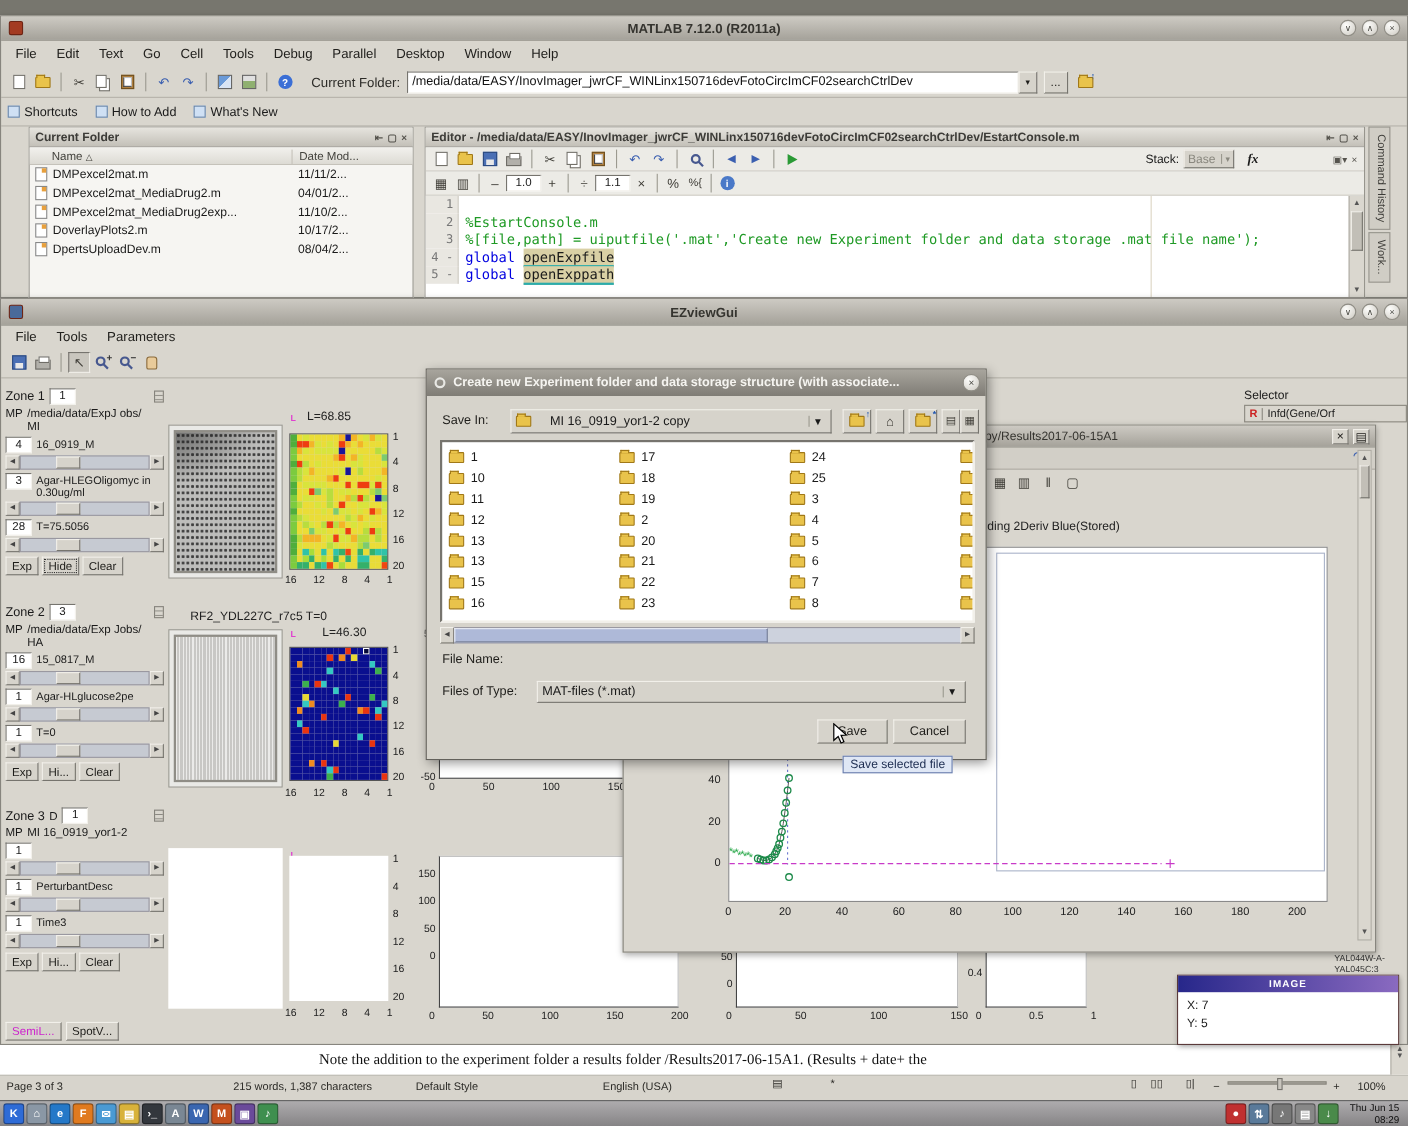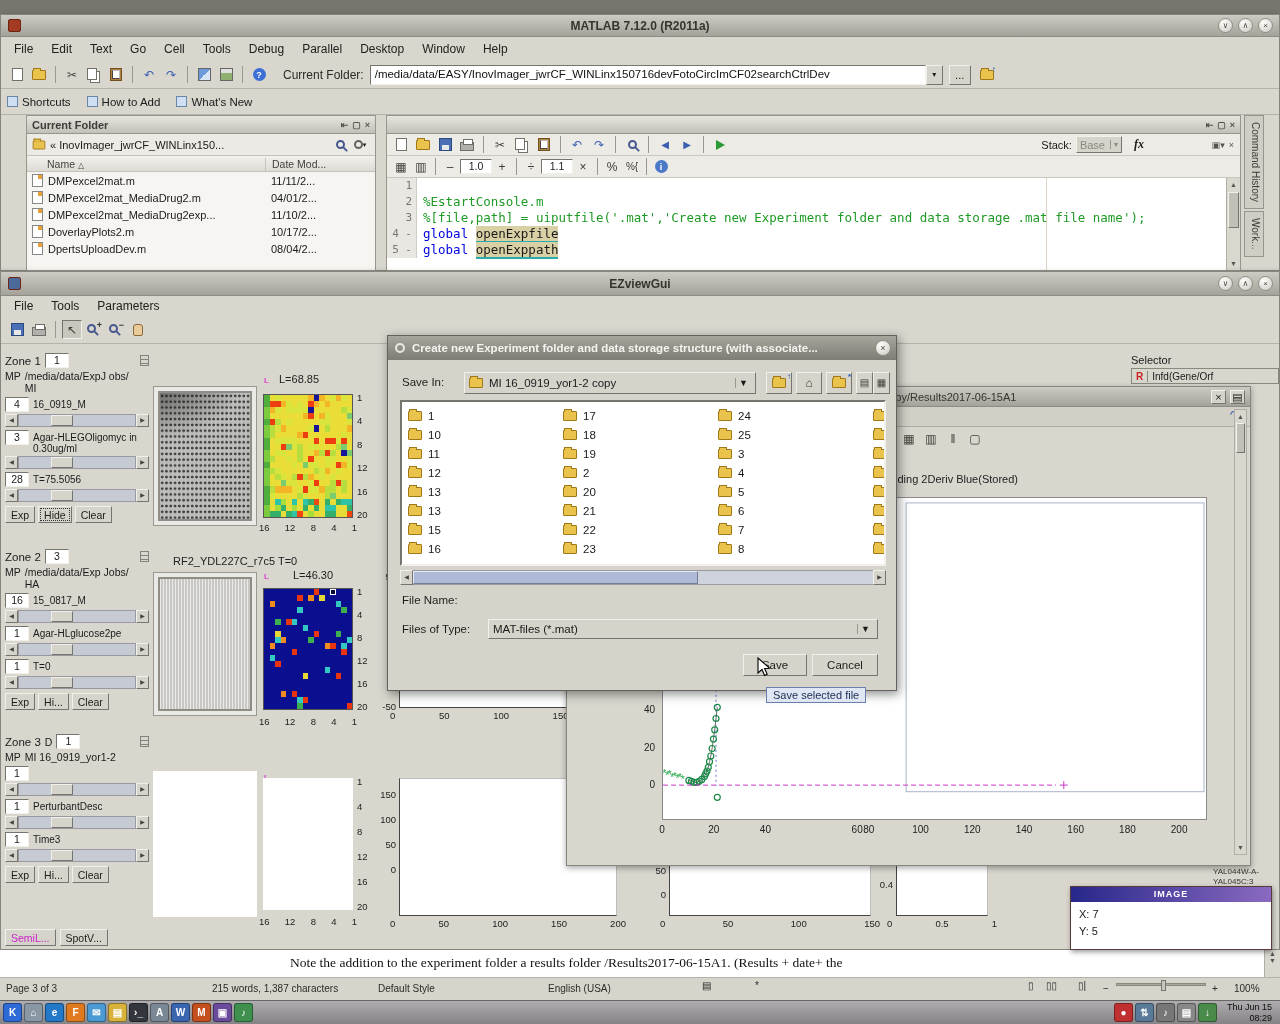--- a/index.html
+++ b/index.html
@@ -262,33 +262,20 @@
 
     <div class="panel" id="cf-panel" style="left:25px;top:100px;width:350px;height:156px;">
       <div class="phead">
         <span>Current Folder</span>
         <span class="phbtns">
             <span>⇤</span>
             <span>▢</span>
             <span>×</span>
           </span>
       </div>
-      <div class="crumb">
-        <span class="i-folder small"></span>
-        <span class="crumbtext">« InovImager_jwrCF_WINLinx150...</span>
-        <span class="crumbbtns">
-          <span class="icbtn">
-              <span class="i-mag"></span>
-            </span>
-          <span class="icbtn">
-              <span class="i-gear"></span>
-              <span style="font-size:7px;">▾</span>
-            </span>
-        </span>
-      </div>
       <div class="cols" id="cf-cols">
           <span class="colname">Name <span style="font-size: 8px;">△</span></span>
           <span class="coldate">Date Mod...</span>
         </div>
       <div id="cf-rows">
           <div class="frow">
             <span class="fic"></span>
             <span class="fname">DMPexcel2mat.m</span>
             <span class="fdate">11/11/2...</span>
           </div>
@@ -310,20 +297,21 @@
           <div class="frow">
             <span class="fic"></span>
             <span class="fname">DpertsUploadDev.m</span>
             <span class="fdate">08/04/2...</span>
           </div>
         </div>
     </div>
 
     <div class="panel" id="ed-panel" style="left:385px;top:100px;width:855px;height:156px;">
       <div class="phead">
+        <span class="edtitle">Editor - /media/data/EASY/InovImager_jwrCF_WINLinx150716devFotoCircImCF02searchCtrlDev/EstartConsole.m</span>
         <span class="phbtns">
             <span>⇤</span>
             <span>▢</span>
             <span>×</span>
           </span>
       </div>
       <div class="etb">
         <span class="iconrow" id="ed-icons">
             <span class="icbtn">
               <span class="i-doc"></span>
@@ -1477,21 +1465,21 @@
             <circle cx="54.3" cy="209.3" r="3" fill="none" stroke="#1d8a4a" stroke-width="1.2"></circle>
             <circle cx="54.3" cy="299.3" r="3" fill="none" stroke="#1d8a4a" stroke-width="1.2"></circle>
             <line x1="0" y1="287.1" x2="393.0" y2="287.1" stroke="#c83ac8" stroke-dasharray="5,3"></line>
             <path d="M396.8 287.1 h8 M400.8 283.1 v8" stroke="#c83ac8" fill="none"></path>
           </svg>
       </div>
       <div id="rxticks">
           <span class="rxt" style="left: 83px;">0</span>
           <span class="rxt" style="left: 134.714px;">20</span>
           <span class="rxt" style="left: 186.429px;">40</span>
-          <span class="rxt" style="left: 238.143px; margin-left: 40px;">60</span>
+          <span class="rxt" style="left: 238.143px;">60</span>
           <span class="rxt" style="left: 289.857px;">80</span>
           <span class="rxt" style="left: 341.571px;">100</span>
           <span class="rxt" style="left: 393.286px;">120</span>
           <span class="rxt" style="left: 445px;">140</span>
           <span class="rxt" style="left: 496.714px;">160</span>
           <span class="rxt" style="left: 548.429px;">180</span>
           <span class="rxt" style="left: 600.143px;">200</span>
         </div>
       <div class="rscroll">
         <span class="sarrv" style="top:0;">▲</span>
@@ -1504,21 +1492,21 @@
       </div>
   </div>
 
   <div id="save-dialog">
     <div class="dtbar">
       <span class="dcirc"></span>
       <span class="ttext">Create new Experiment folder and data storage structure (with associate...</span>
       <span class="dclose">×</span>
     </div>
     <span class="dlabel12" style="left:14px;top:40px;">Save In:</span>
-    <div class="dcombo" style="left:76px;top:36px;width:292px;height:22px;">
+    <div class="dcombo" style="left:76px;top:36px;width:292px;height:22px;gap:11px;">
       <span class="i-folder" style="margin-right:6px;"></span>
       <span>MI 16_0919_yor1-2 copy</span>
       <span class="arr">▼</span>
     </div>
     <span class="navbtn btn" style="position:absolute;left:378px;top:36px;">
         <span class="i-folder"></span>
         <span class="ovr">↑</span>
       </span>
     <span class="navbtn btn" style="position:absolute;left:408px;top:36px;">
         <span class="gly">⌂</span>

